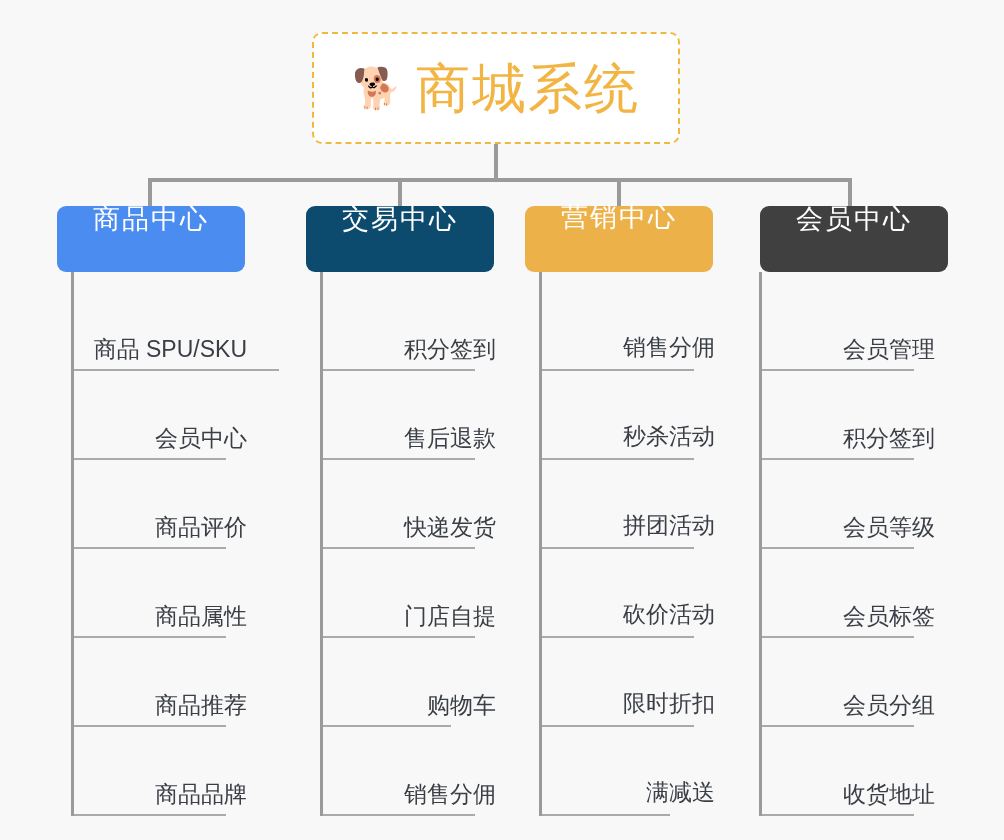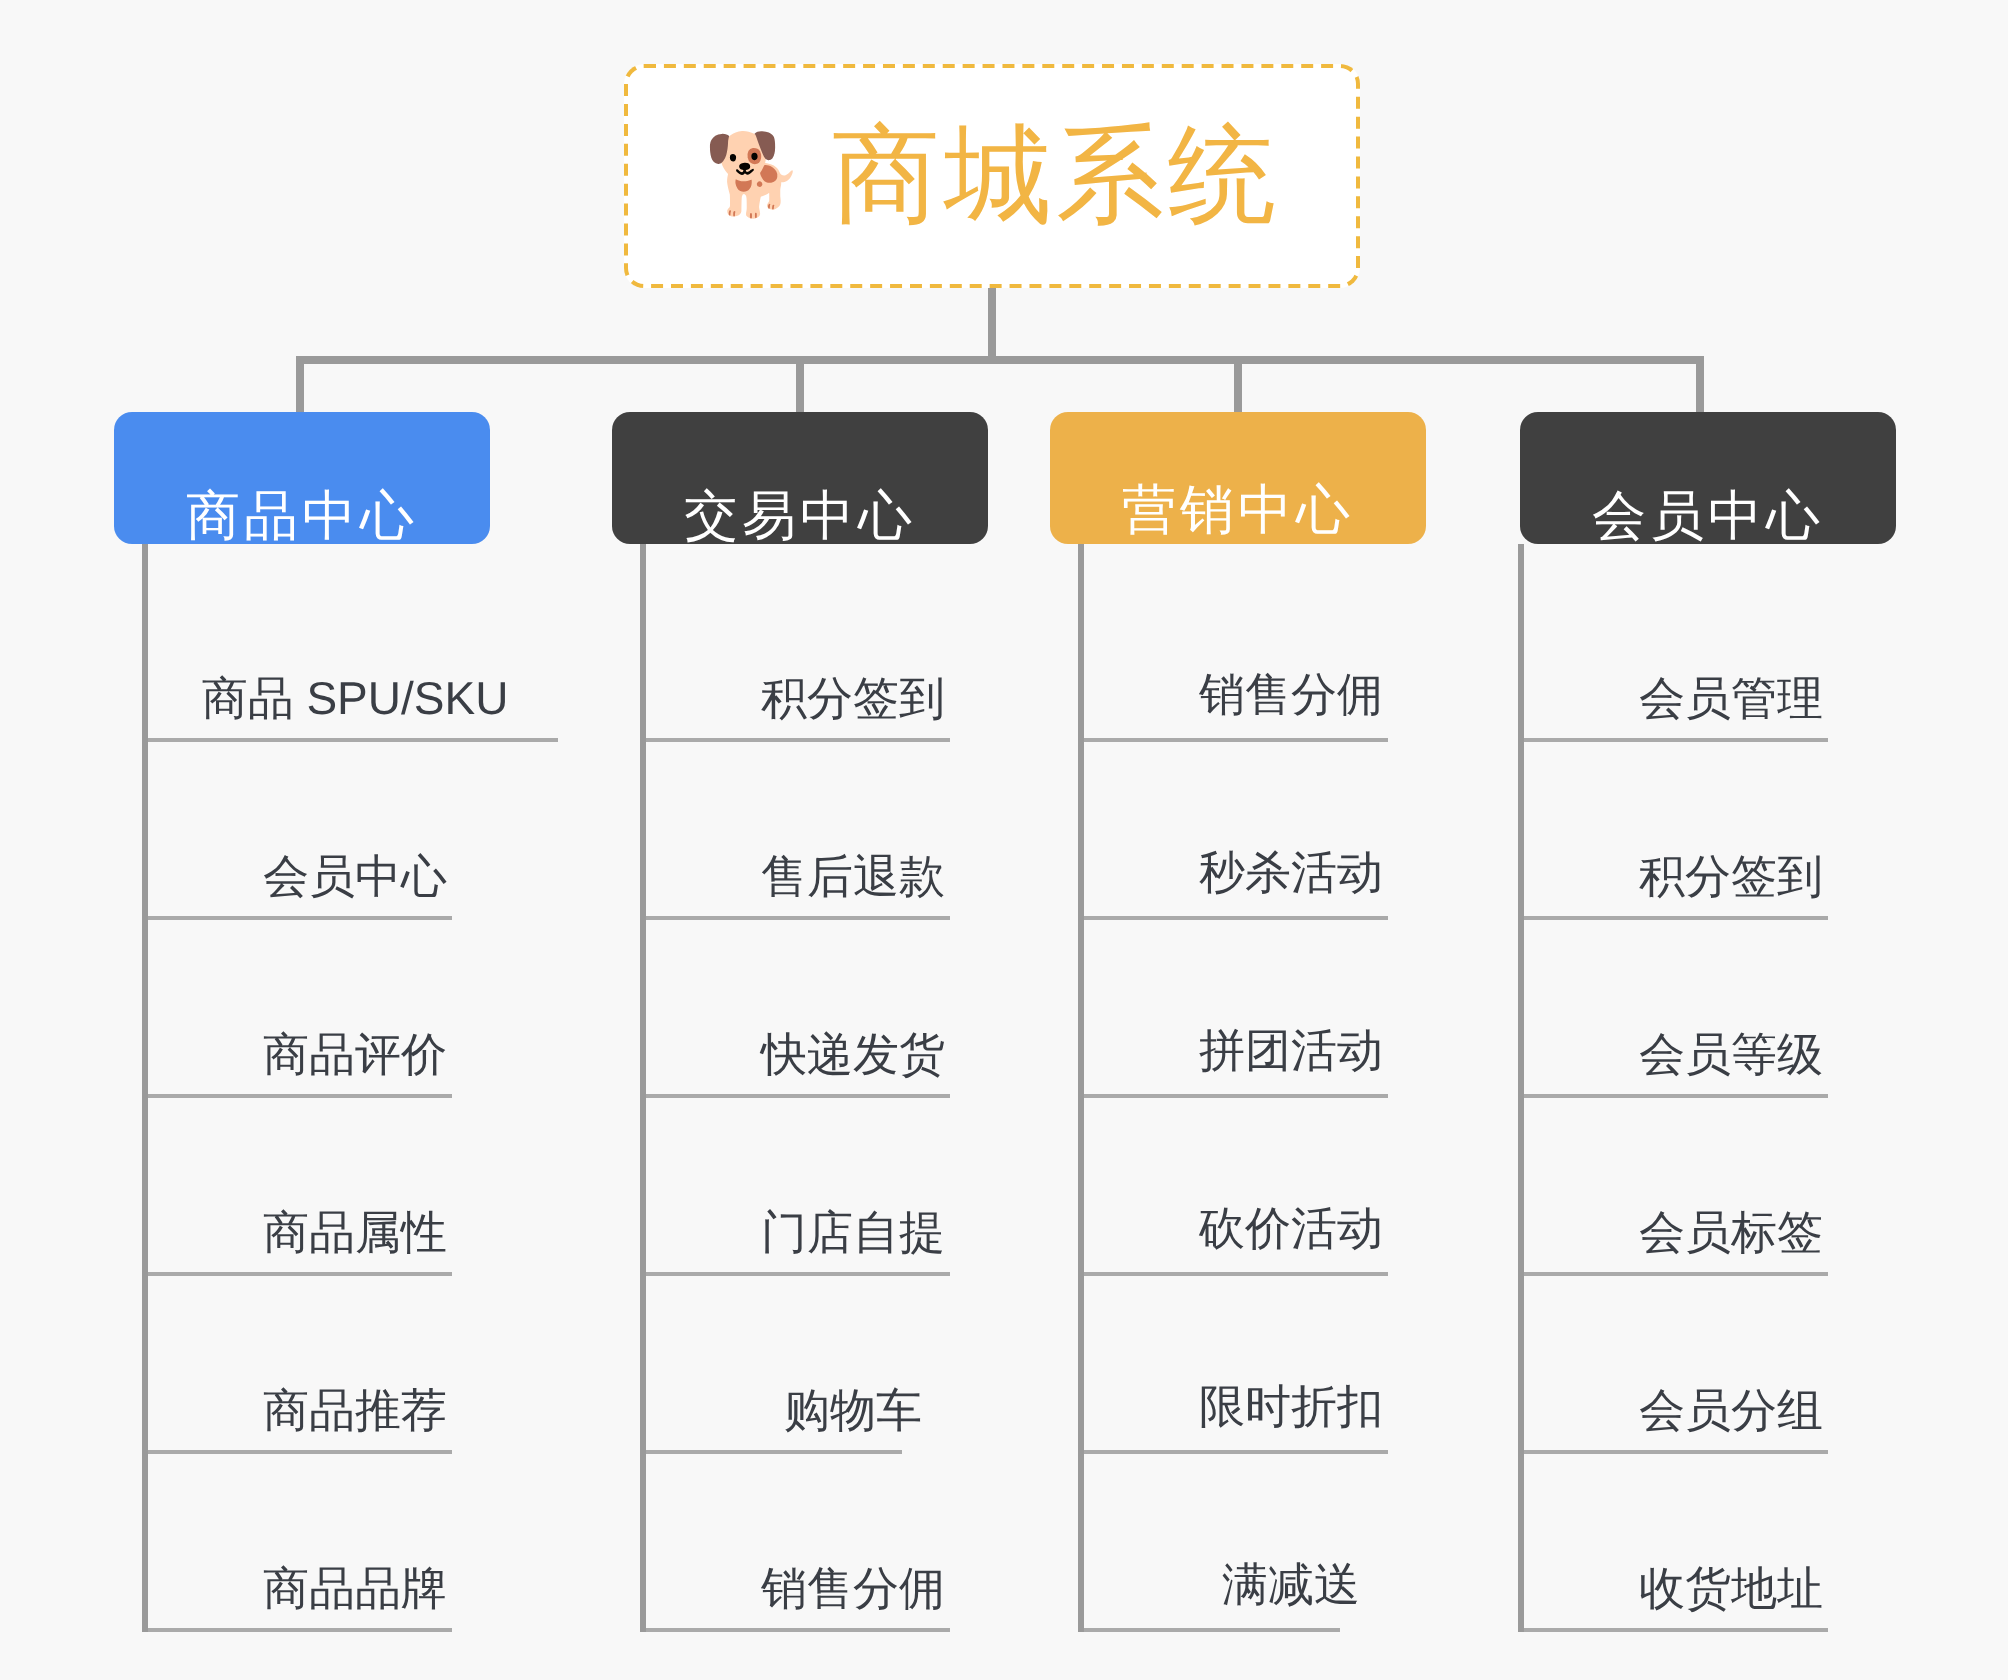--- a/index.html
+++ b/index.html
@@ -78,42 +78,42 @@
   .col-1 { left: 57px; }
   .col-2 { left: 306px; }
   .col-3 { left: 525px; font-family: Liberation Mono, monospace; }
   .col-4 { left: 745px; }
 
   .cat-box {
     width: 188px;
     height: 66px;
     border-radius: 9px;
     display: flex;
-    align-items: flex-end;
+    align-items: flex-start;
     justify-content: center;
     color: #ffffff;
     font-size: 27px;
     letter-spacing: 2px;
     line-height: 1;
   }
 
   
   .leaf-list {
     position: relative;
     margin-left: 14px;
     padding-left: 0;
     border-left: 3px solid #9a9a9a;
     padding-top: 10px;
   }
   .leaf-item {
     position: relative;
     height: 89px;
     display: flex;
     align-items: flex-end;
-    justify-content: center;
+    justify-content: flex-end;
     padding-left: 34px;
     padding-bottom: 4px;
   }
   .leaf-label {
     font-size: 23px;
     color: #3a3e45;
     line-height: 1.15;
     white-space: nowrap;
     padding-bottom: 5px;
   }
@@ -166,21 +166,21 @@
       <div class="leaf-item w-norm">
           <span class="leaf-label">商品推荐</span>
         </div>
       <div class="leaf-item w-norm">
           <span class="leaf-label">商品品牌</span>
         </div>
     </div>
   </div>
 
   <div class="col col-2">
-    <div class="cat-box" style="background: #404040;">
+    <div class="cat-box" style="background: #0c4a6e;">
       <span>交易中心</span>
     </div>
     <div class="leaf-list">
       <div class="leaf-item w-norm">
           <span class="leaf-label">积分签到</span>
         </div>
       <div class="leaf-item w-norm">
           <span class="leaf-label">售后退款</span>
         </div>
       <div class="leaf-item w-norm">

